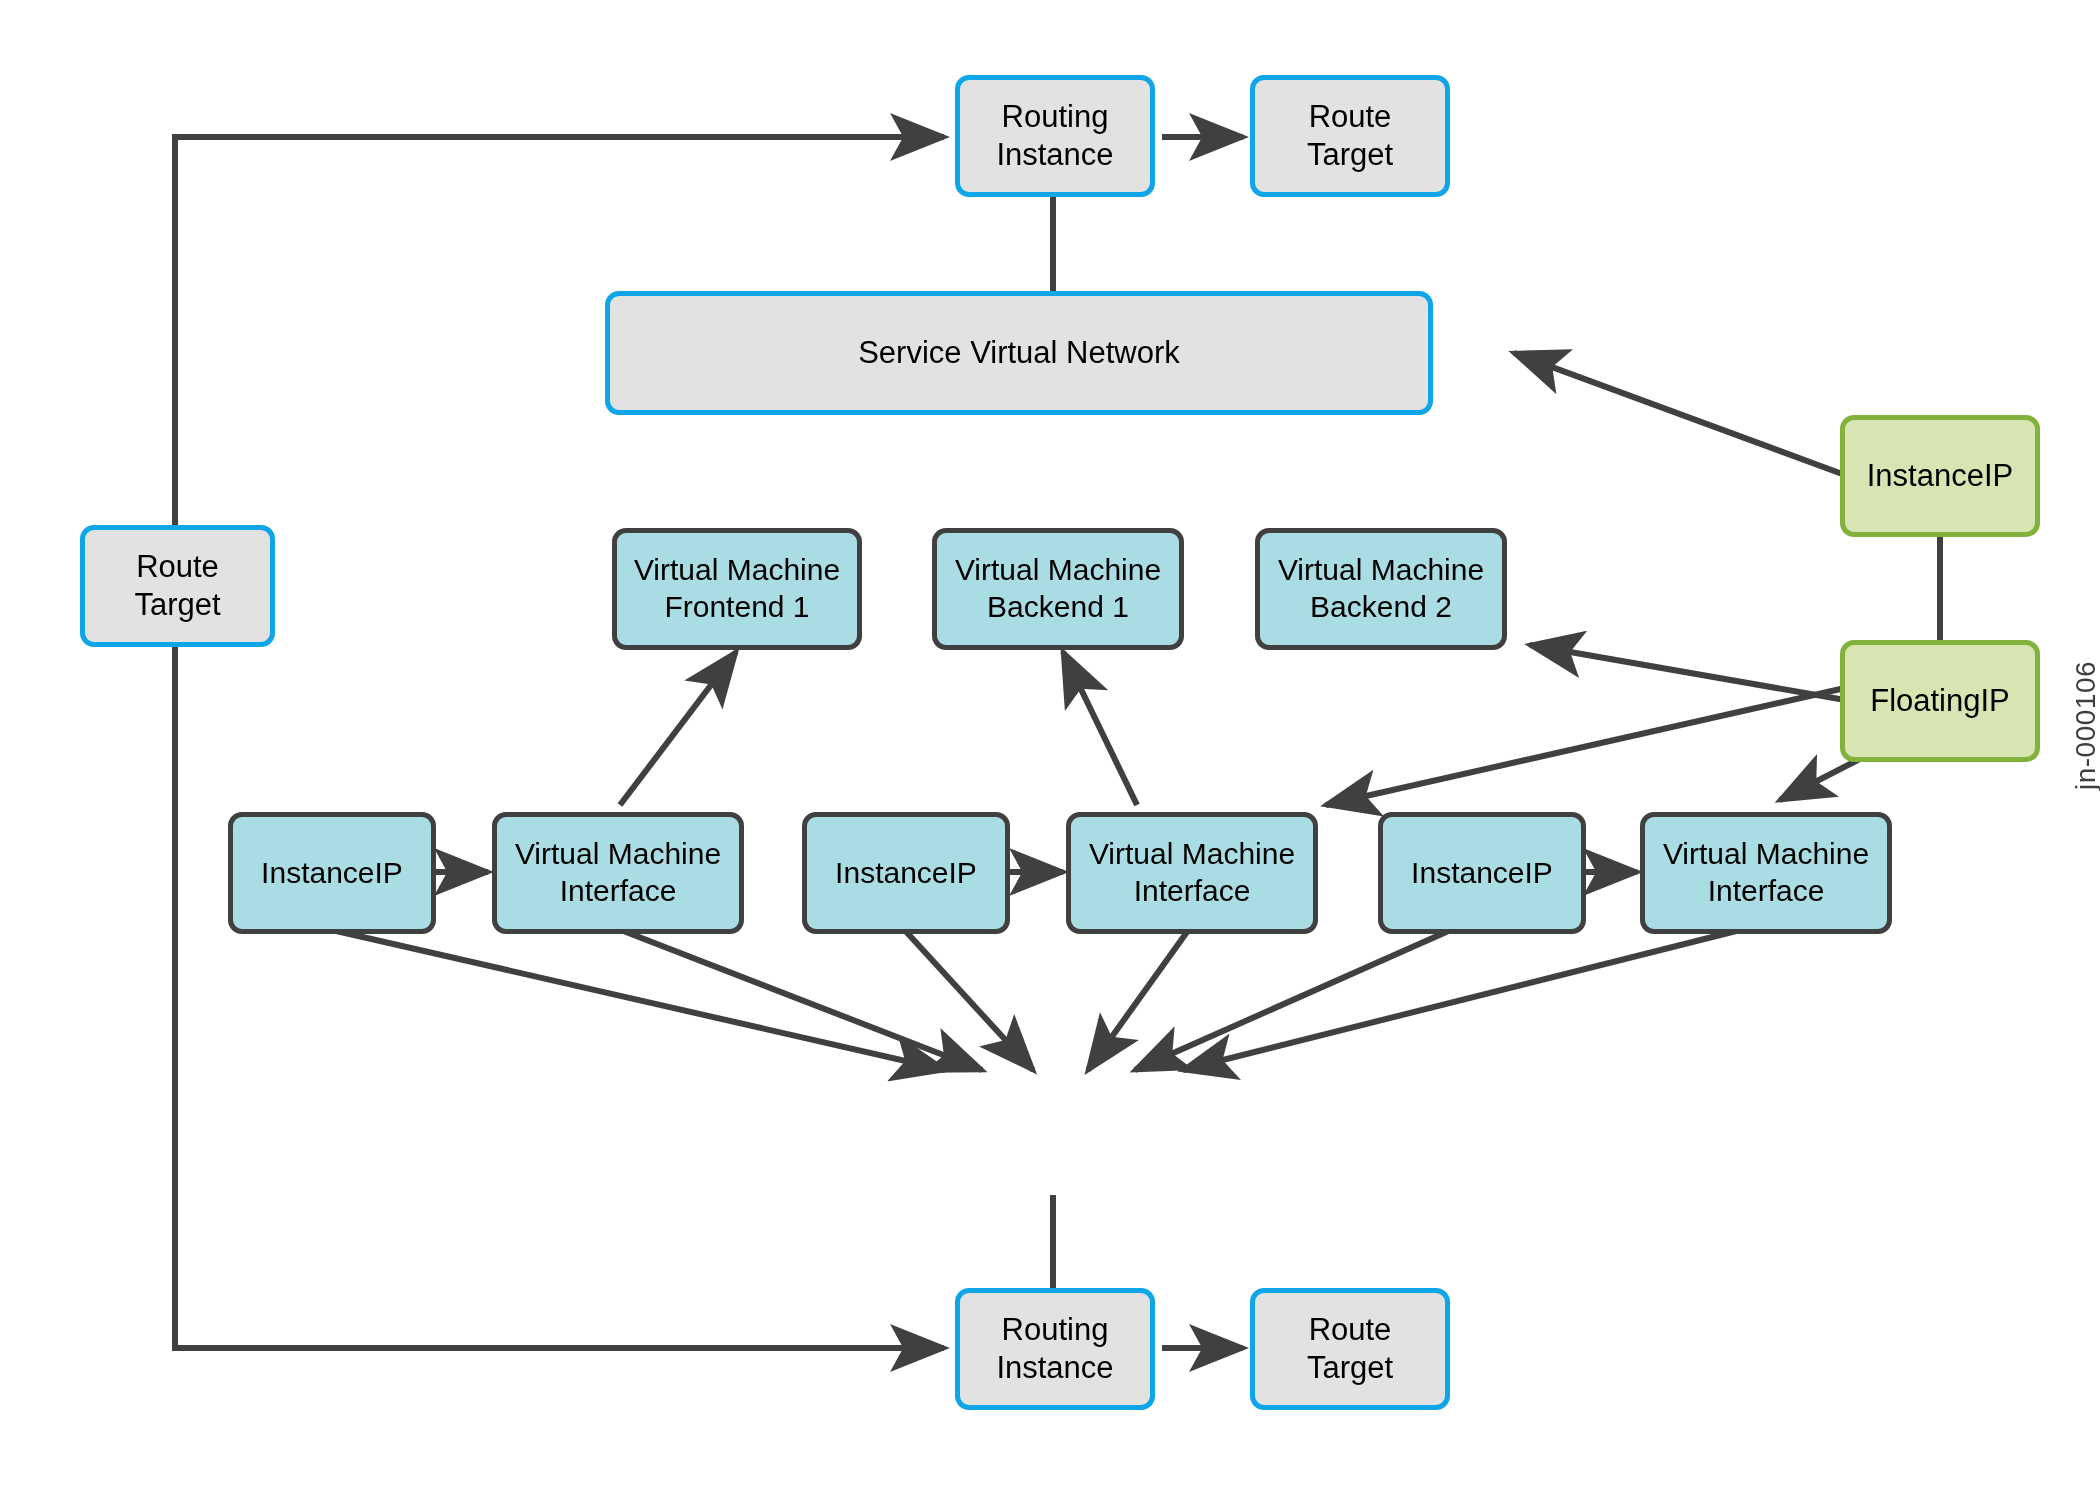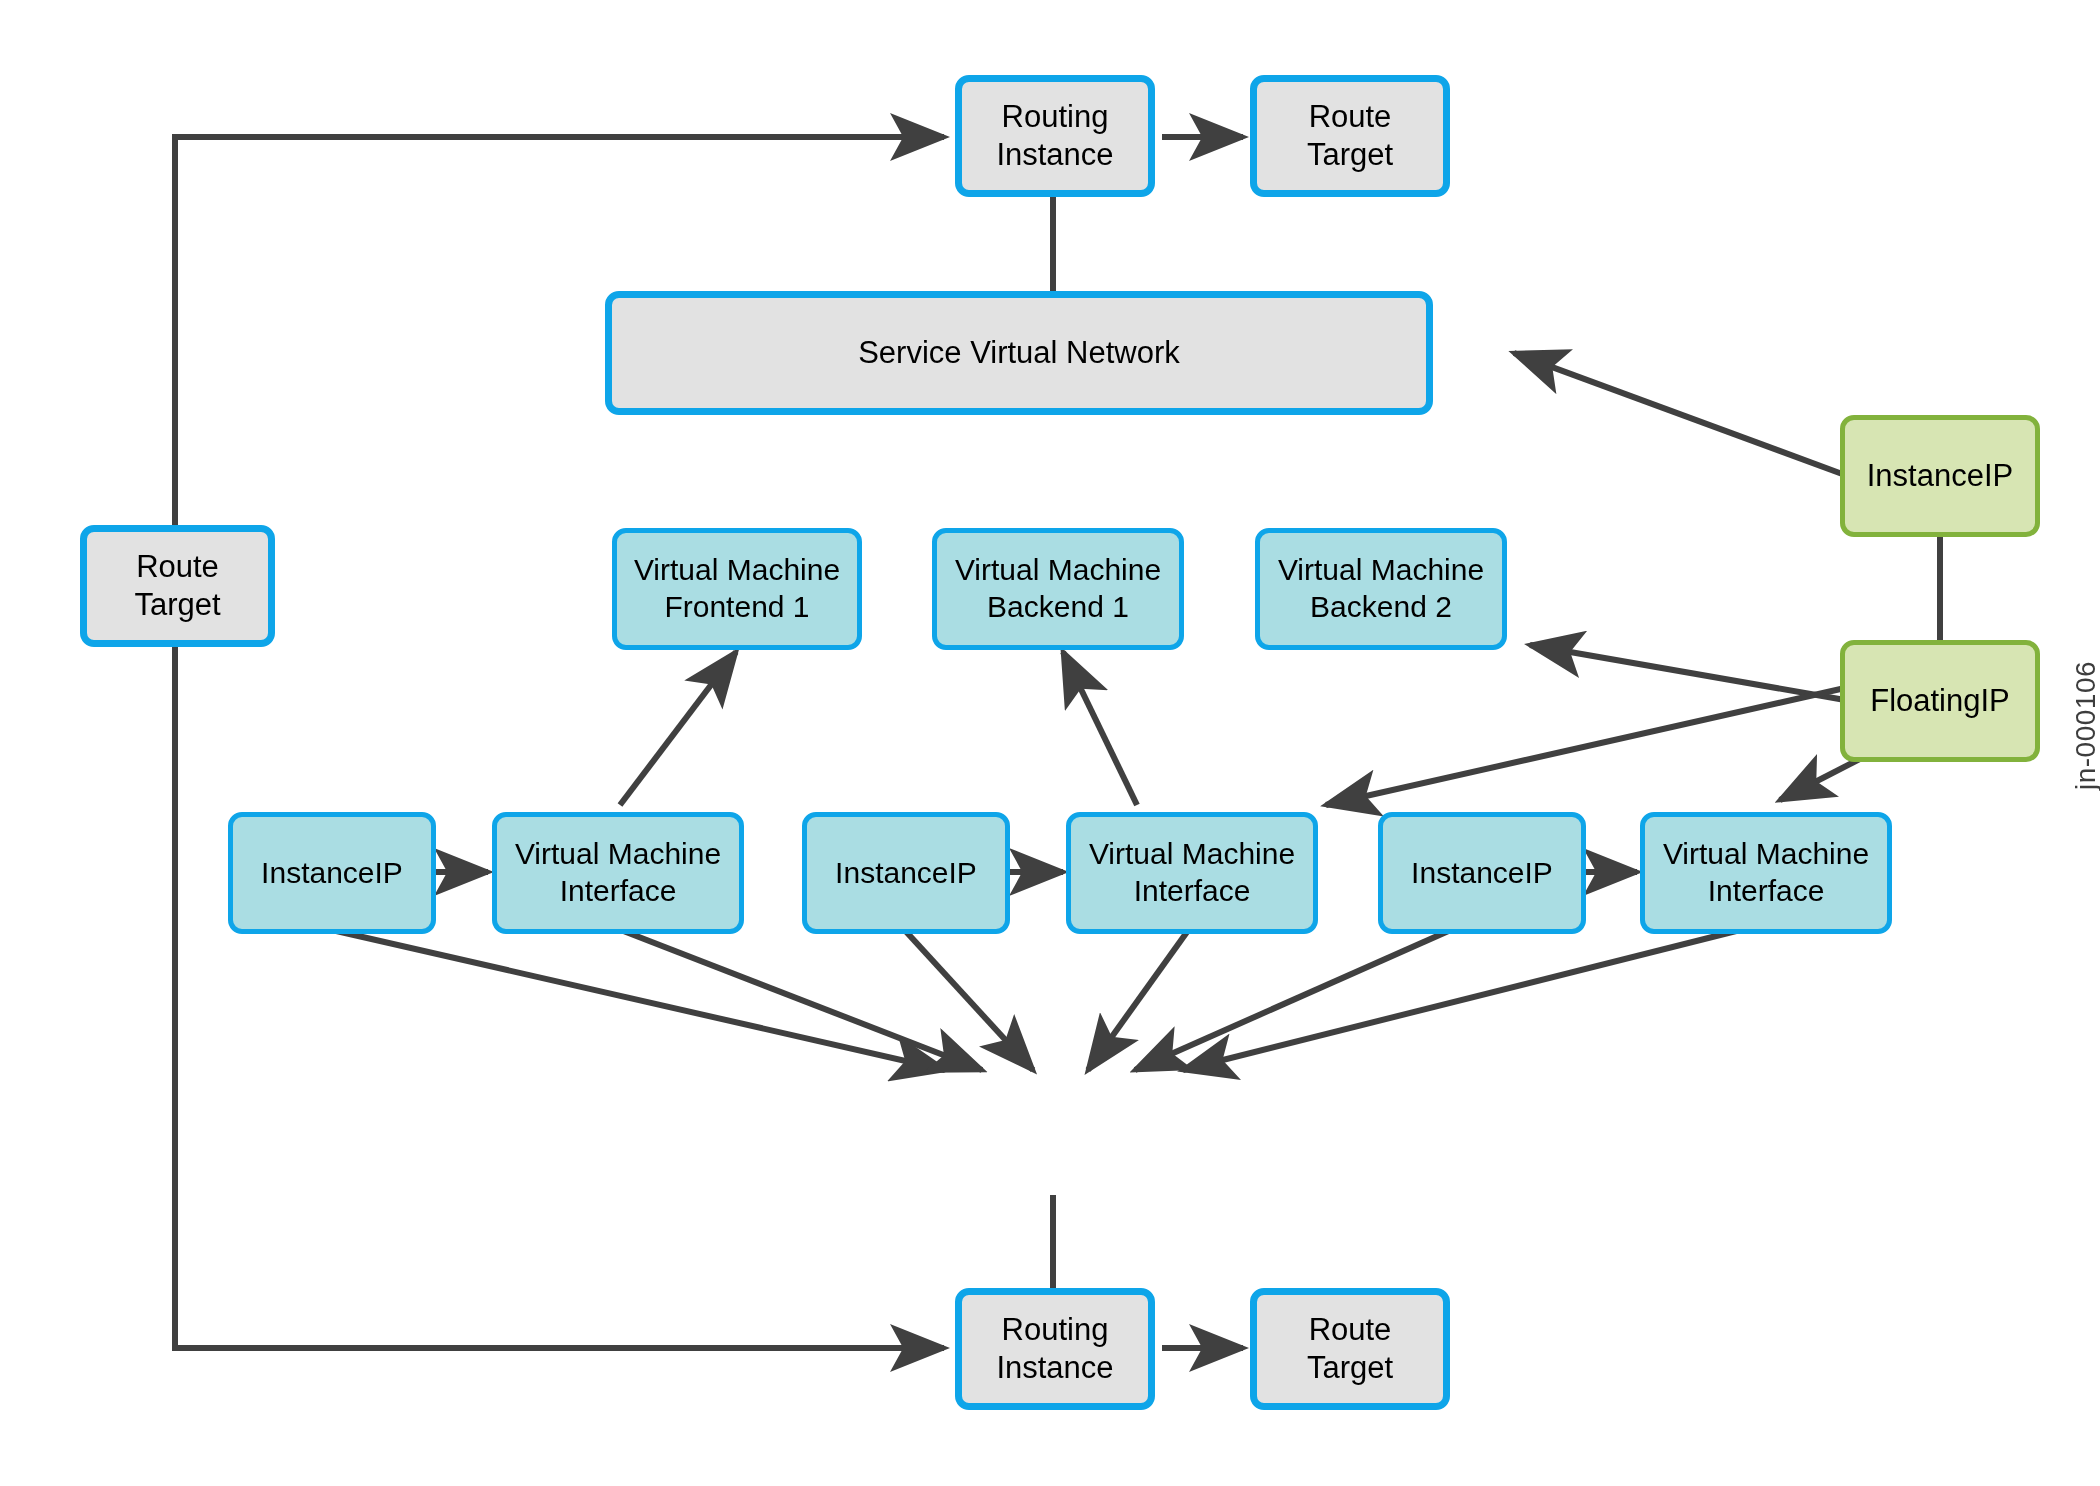--- a/index.html
+++ b/index.html
@@ -37,25 +37,25 @@
     border-radius: 14px;
     z-index: 5;
   }
   .node .lbl {
     display: block;
     white-space: pre-line;
     padding: 0 8px;
   }
   .node-gray {
     background: #e2e2e2;
-    border: 7px solid #0ea5e9;
+    border: 5px solid #0ea5e9;
   }
   .node-teal {
     background: #aadde3;
-    border: 5px solid #0ea5e9;
+    border: 5px solid #404040;
   }
   .node-green {
     background: #d7e5b3;
     border: 5px solid #82b23c;
   }
   .fs-30 { font-size: 30px; }
   .fs-31 { font-size: 31px; }
   .watermark {
     position: absolute;
     color: #3d3d3d;

